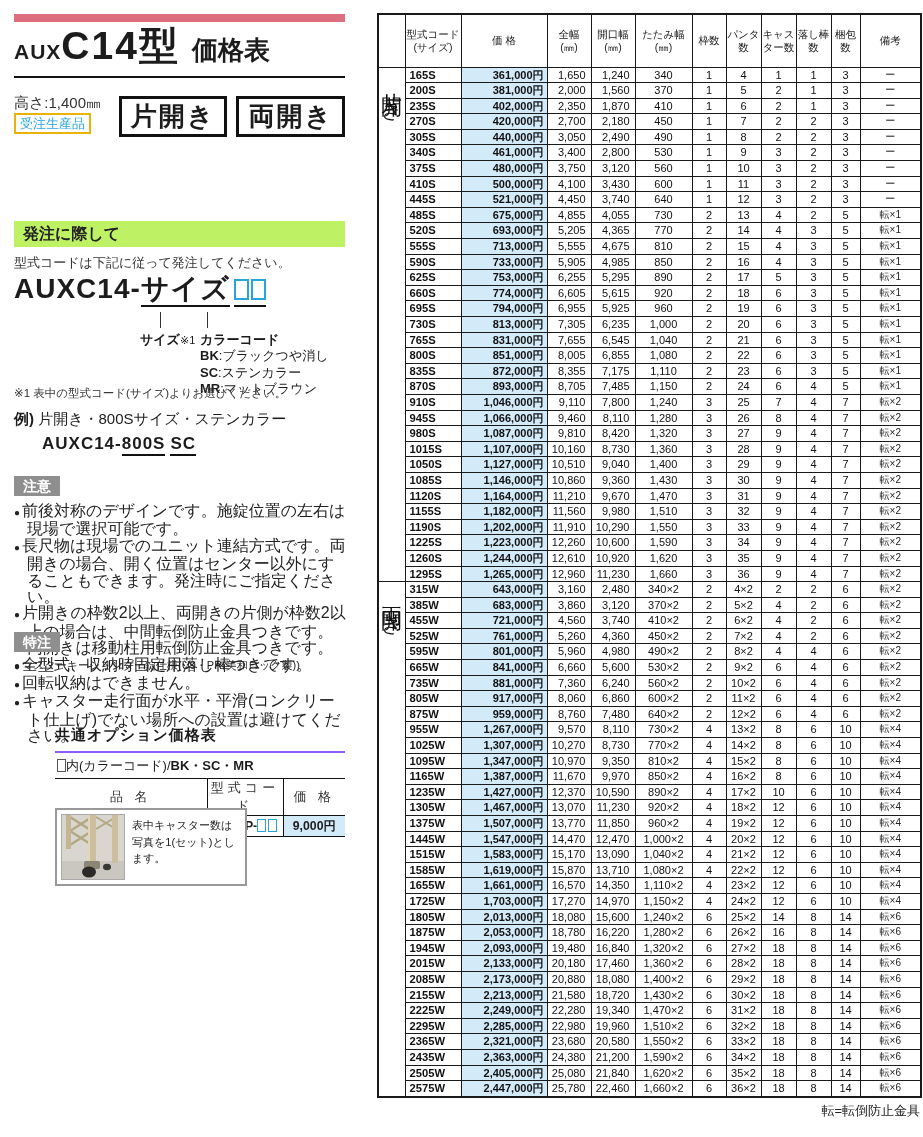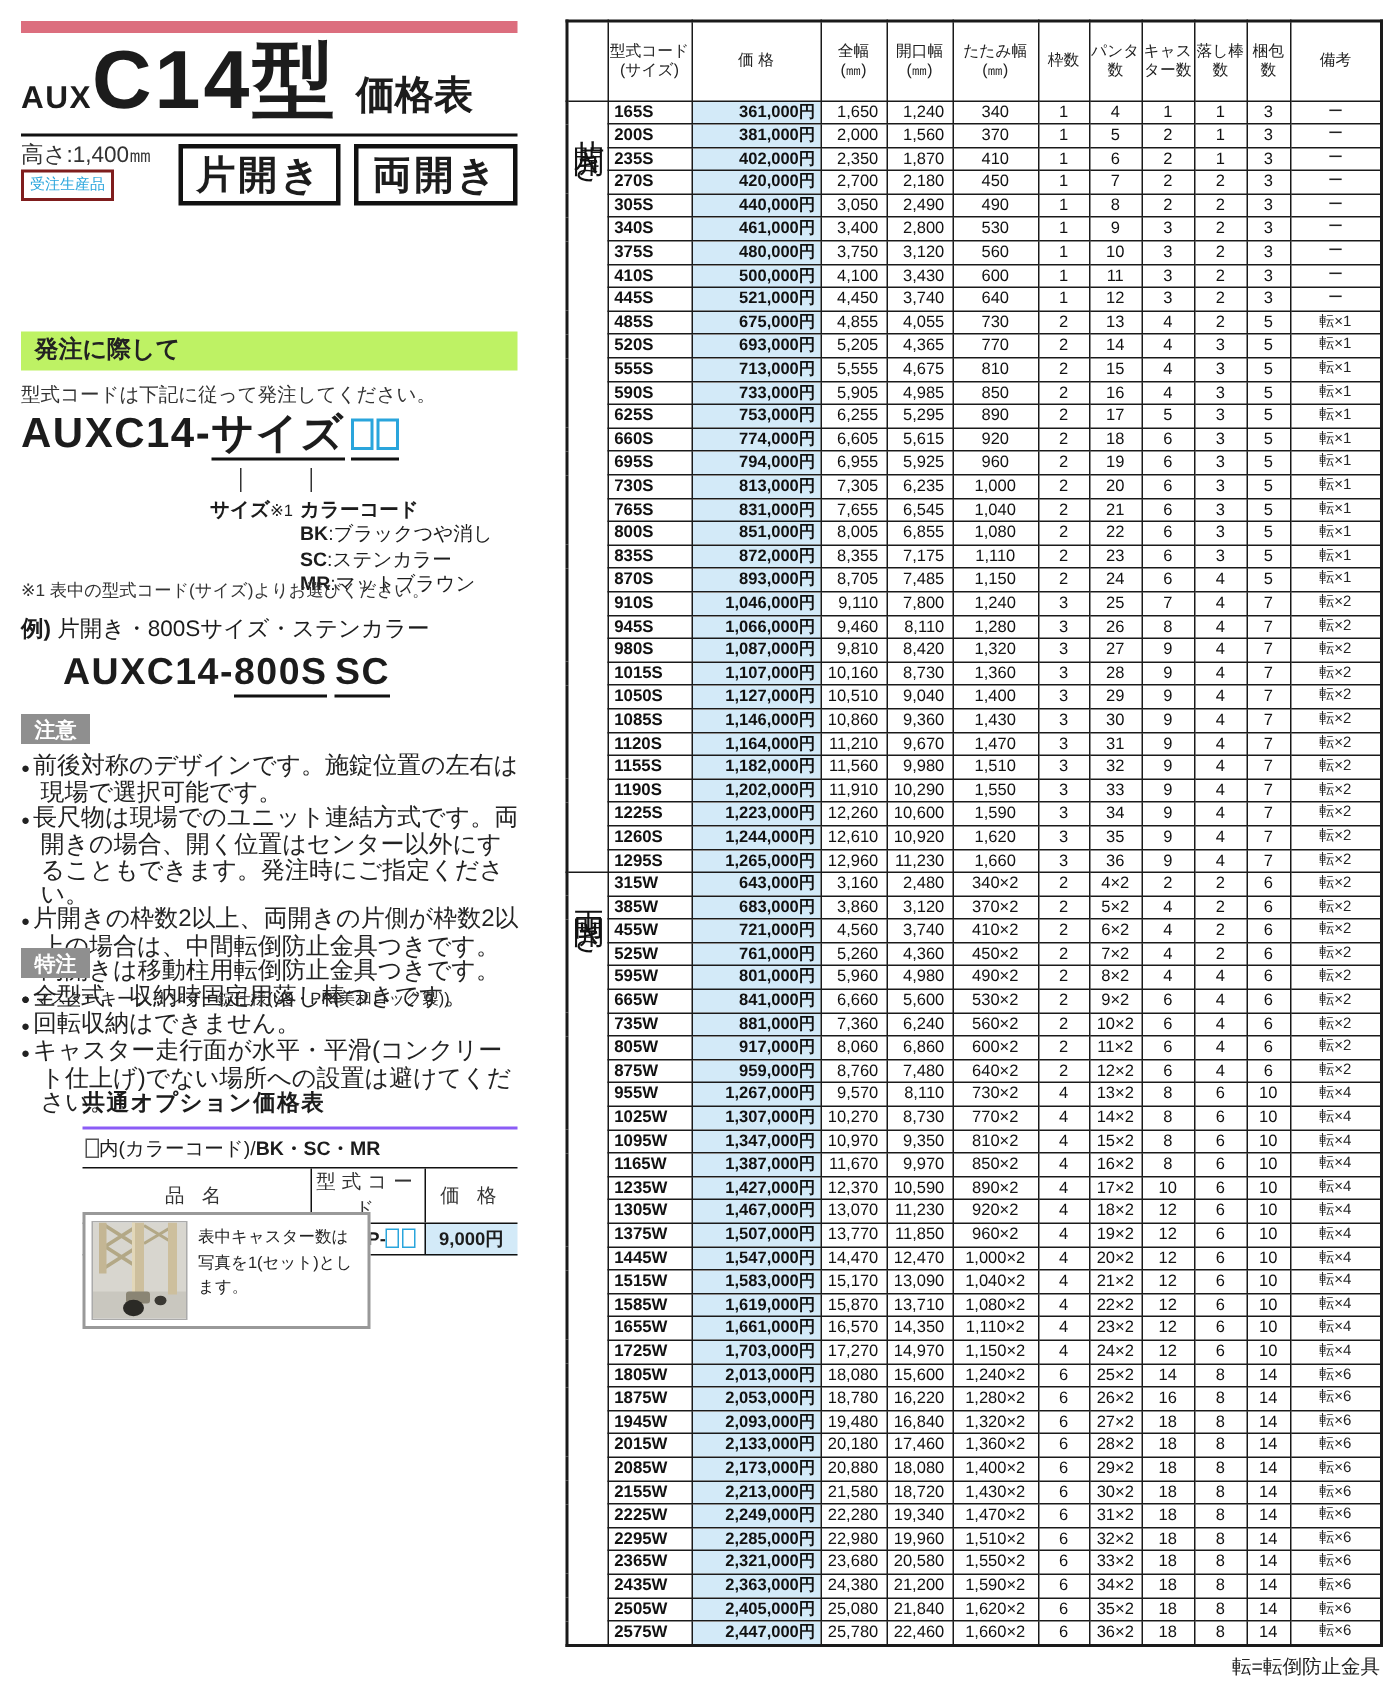--- a/index.html
+++ b/index.html
@@ -7,25 +7,25 @@
     font-family:"Liberation Sans","DejaVu Sans",sans-serif; color:#1c1c1c; }
   .page { position:relative; width:923px; height:1137px; overflow:hidden; }
 
   
   .left-col { position:absolute; left:14px; top:14px; width:331px; }
   .abs { position:absolute; }
   .red-bar { left:0; top:0; width:331px; height:8px; background:#dc6e7e; }
   .title-block { left:0; top:12px; width:331px; border-bottom:2px solid #111;
     padding-bottom:8px; display:flex; align-items:baseline; }
   .t-brand { font-size:21px; font-weight:bold; letter-spacing:1px; }
-  .t-model { font-size:55px; font-weight:bold; letter-spacing:2px; line-height:1; }
+  .t-model { font-size:39px; font-weight:bold; letter-spacing:2px; line-height:1; }
   .t-suffix { font-size:26px; font-weight:bold; margin-left:12px; }
   .height-label { left:0; top:80px; font-size:15px; color:#333; }
-  .order-badge { left:0; top:99px; font-size:10px; color:#2aa5dc;
-    border:2px solid #7f1d1d; padding:0 4px; line-height:17px;text-align:right; }
+  .order-badge { left:0; top:99px; font-size:13px; color:#2aa5dc;
+    border:2px solid #eab308; padding:0 4px; line-height:17px;text-align:right; }
   .type-boxes { right:0; top:82px; display:flex; gap:9px; }
   .type-box { border:3px solid #111; font-size:26px; font-weight:bold;
     padding:1px 9px; letter-spacing:2px; line-height:1.25; }
 
   .sec-bar { left:0; top:207px; width:331px; height:26px; background:#bef264;
     font-size:16px; font-weight:bold; color:#222; line-height:26px; padding-left:9px; }
   .order-instruction { left:0; top:240px; font-size:13px; color:#333; }
 
   .code-diagram { left:0; top:258px; width:331px; height:118px; }
   .code-line { font-size:28px; font-weight:bold; letter-spacing:1px; line-height:1.2; }
@@ -39,21 +39,21 @@
   .conn-2 { left:193px; }
   .lbl-size { position:absolute; left:126px; top:59px; font-size:13px; font-weight:bold; }
   .lbl-size .small { font-size:11px; font-weight:normal; }
   .lbl-color { position:absolute; left:186px; top:59px; font-size:13px; font-weight:bold; }
   .color-list { position:absolute; left:186px; top:76px; font-size:13px; line-height:16.5px;
     list-style:none; }
   .color-list .b { font-weight:bold; }
   .note-1 { left:0; top:372px; font-size:11.5px; color:#333; }
   .example-line { left:0; top:396px; font-size:15px; }
   .example-line .b { font-weight:bold; }
-  .example-code { left:28px; top:420px; font-size:25px; font-weight:bold; letter-spacing:1px; }
+  .example-code { left:28px; top:420px; font-size:17px; font-weight:bold; letter-spacing:1px; }
   .example-code .u { border-bottom:2px solid #111; padding-bottom:1px; }
   .example-code .u + .u { margin-left:5px; }
 
   .badge-gray { width:46px; height:20px; background:#8f8f8f; color:#fff;
     font-size:14px; font-weight:bold; text-align:center; line-height:20px; }
   .caution-badge { left:0; top:462px; }
   .caution-list { left:0; top:489px; width:333px; list-style:none;
     font-size:16px; line-height:16.4px; color:#222; }
   .caution-list li { text-indent:-13px; padding-left:13px; }
   .caution-list li::before { content:"●"; font-size:10px; margin-right:2px; }

